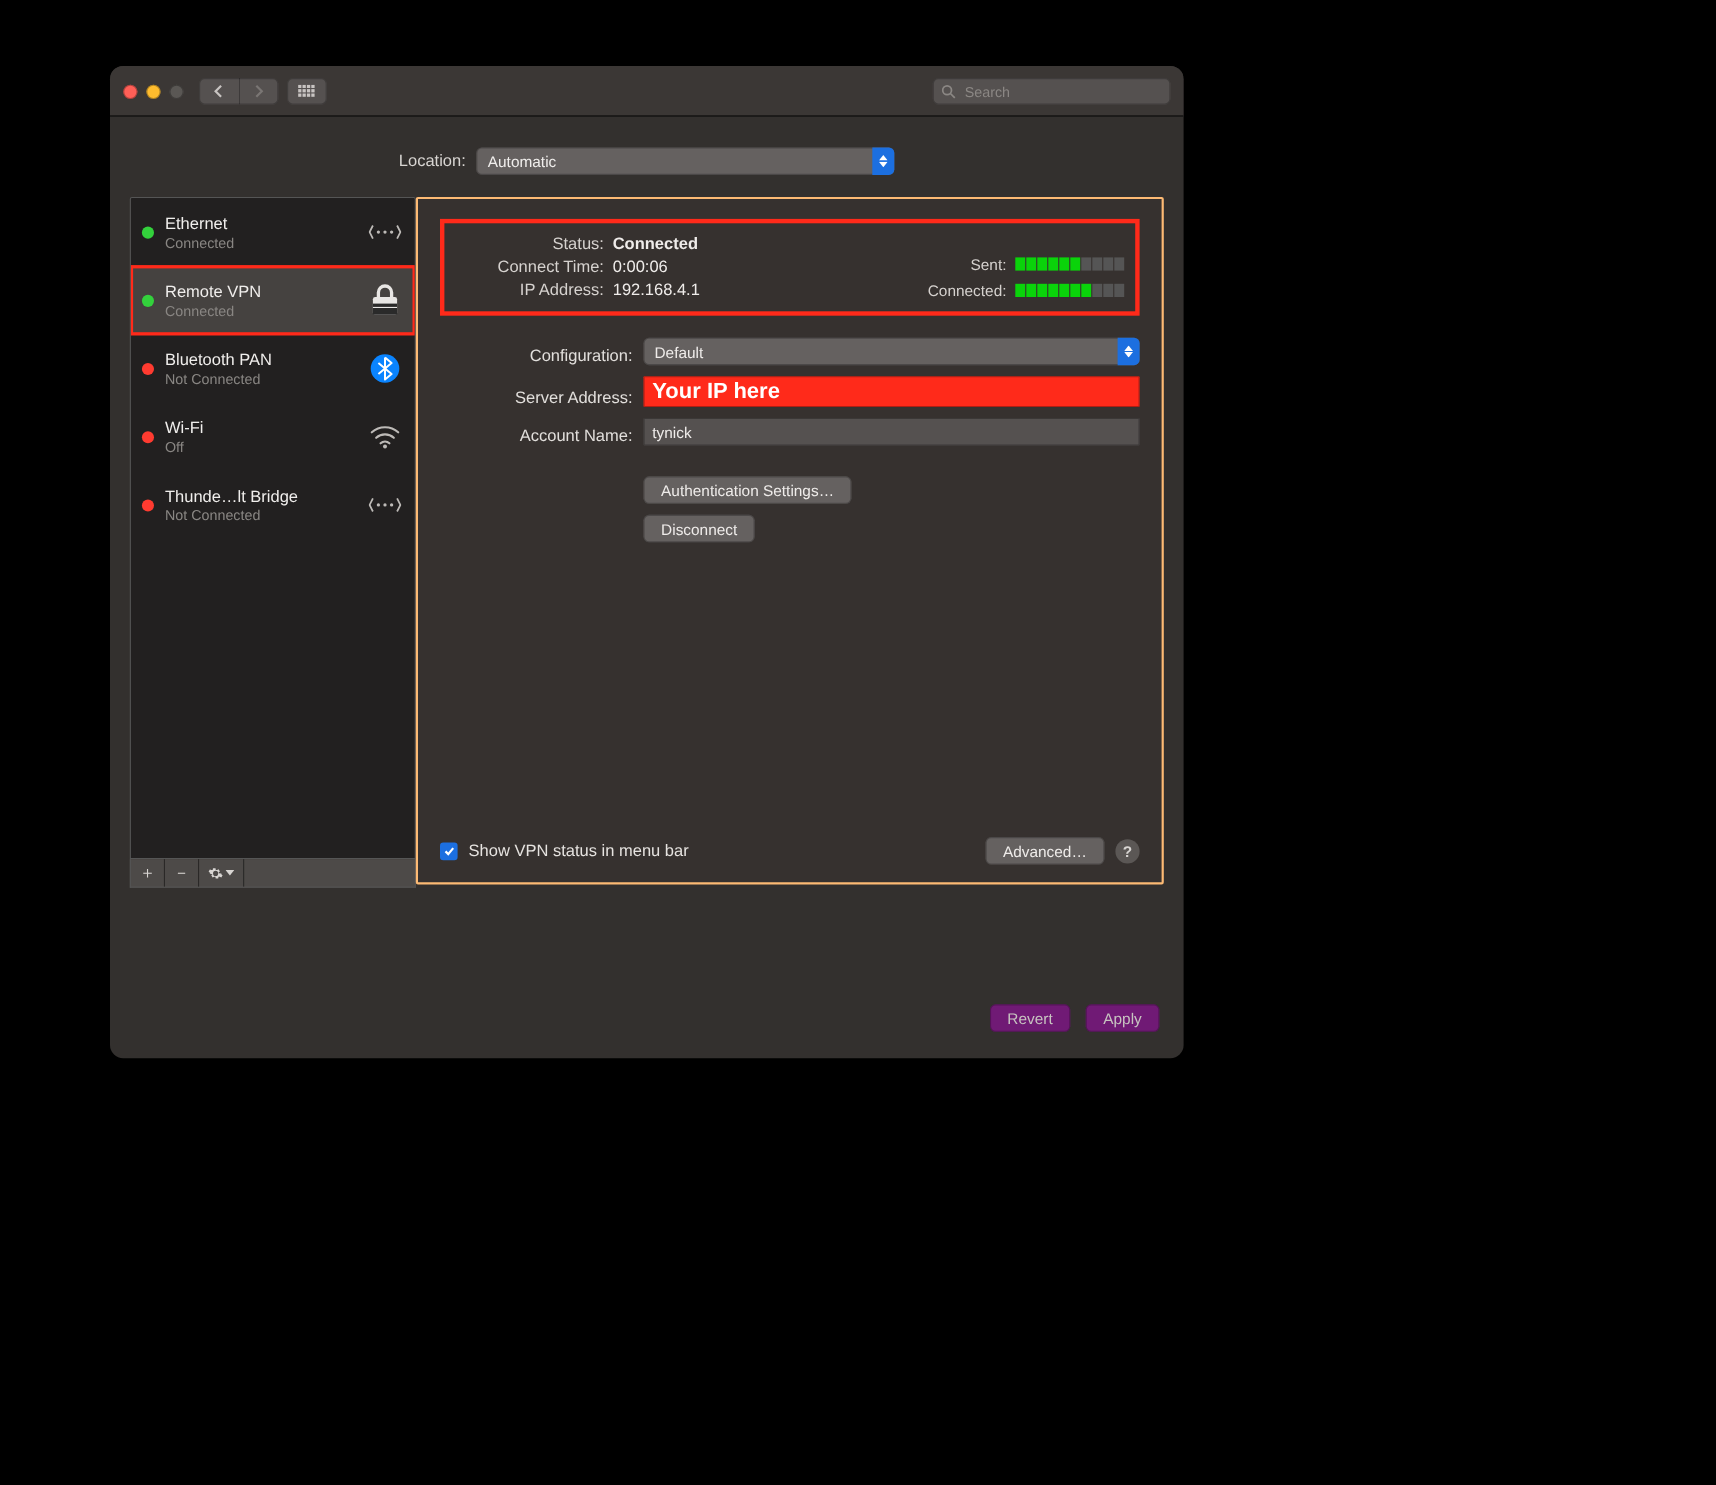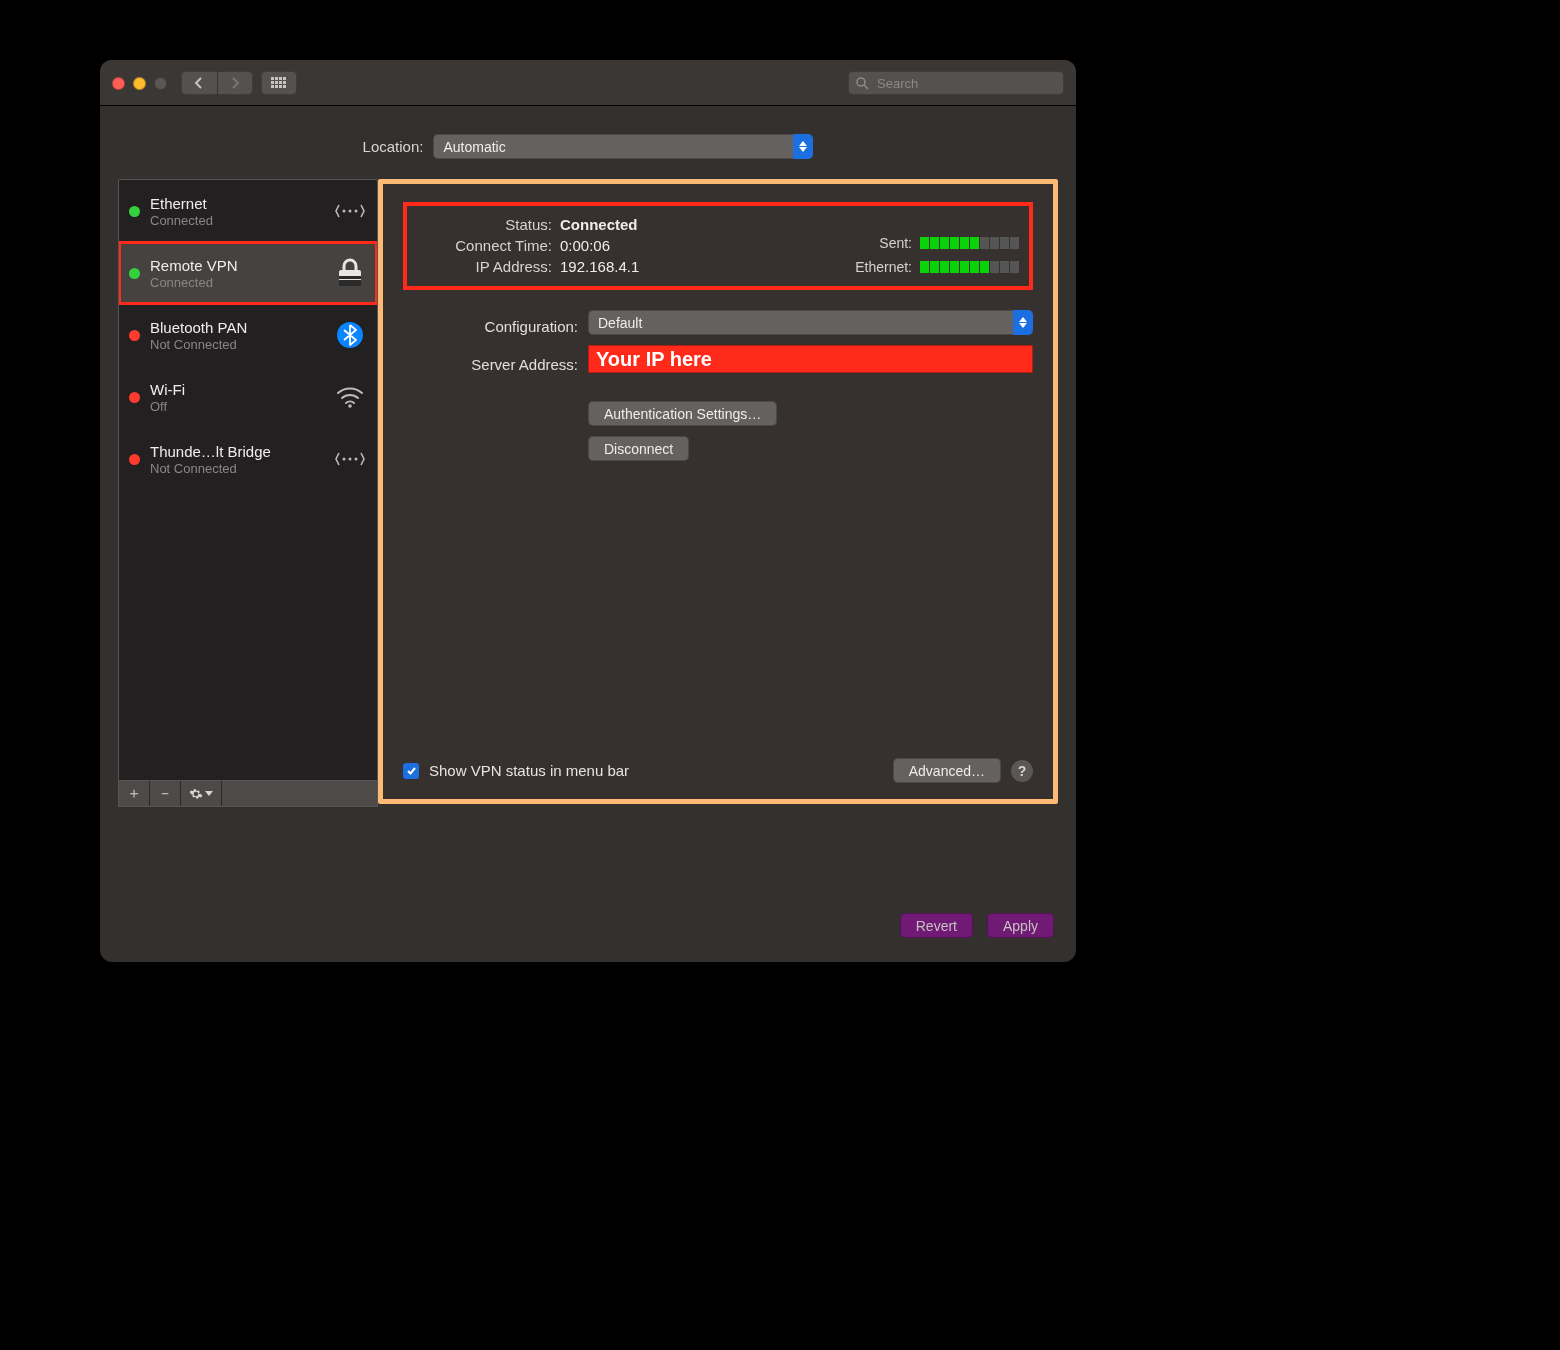--- a/index.html
+++ b/index.html
@@ -148,21 +148,21 @@
     color: #d8d5d2;
     border-right: 1px solid #2a2827;
     font-size: 15px;
   }
   .sb-footer .fbtn.gear { width: 40px; }
 
   
   .detail {
     flex: 1 1 auto;
     background: #36312f;
-    border: 5px solid #fdba74;
+    border: 2px solid #fdba74;
     border-radius: 2px;
     height: 625px;
     position: relative;
     padding: 18px 20px 16px 20px;
     box-sizing: border-box;
   }
   .status-box {
     border: 4px solid #ff2a1a;
     padding: 6px 10px 10px 10px;
     margin-bottom: 20px;
@@ -454,21 +454,21 @@
                   <span class="on"></span>
                   <span class="on"></span>
                   <span class="on"></span>
                   <span></span>
                   <span></span>
                   <span></span>
                   <span></span>
                 </span>
             </div>
             <div class="sr-line" style="margin-top:6px">
-              <span>Ethernet:</span>
+              <span>Connected:</span>
               <span class="meter">
                   <span class="on"></span>
                   <span class="on"></span>
                   <span class="on"></span>
                   <span class="on"></span>
                   <span class="on"></span>
                   <span class="on"></span>
                   <span class="on"></span>
                   <span></span>
                   <span></span>
@@ -498,20 +498,28 @@
 
       <div class="form-row">
         <div class="flabel">Server Address:</div>
         <div class="fctl">
           <div class="textfield redbox">
             <span>Your IP here</span>
           </div>
         </div>
       </div>
 
+      <div class="form-row">
+        <div class="flabel">Account Name:</div>
+        <div class="fctl">
+          <div class="textfield">
+            <span>tynick</span>
+          </div>
+        </div>
+      </div>
 
       <div class="btns-col">
         <div class="pushbtn">Authentication Settings…</div>
         <div class="pushbtn">Disconnect</div>
       </div>
 
       <div class="bottom-row">
         <span class="checkbox">
           <svg width="11" height="11" viewBox="0 0 11 11">
               <path d="M2 6 L4.5 8.5 L9 3" fill="none" stroke="#fff" stroke-width="2"></path>

